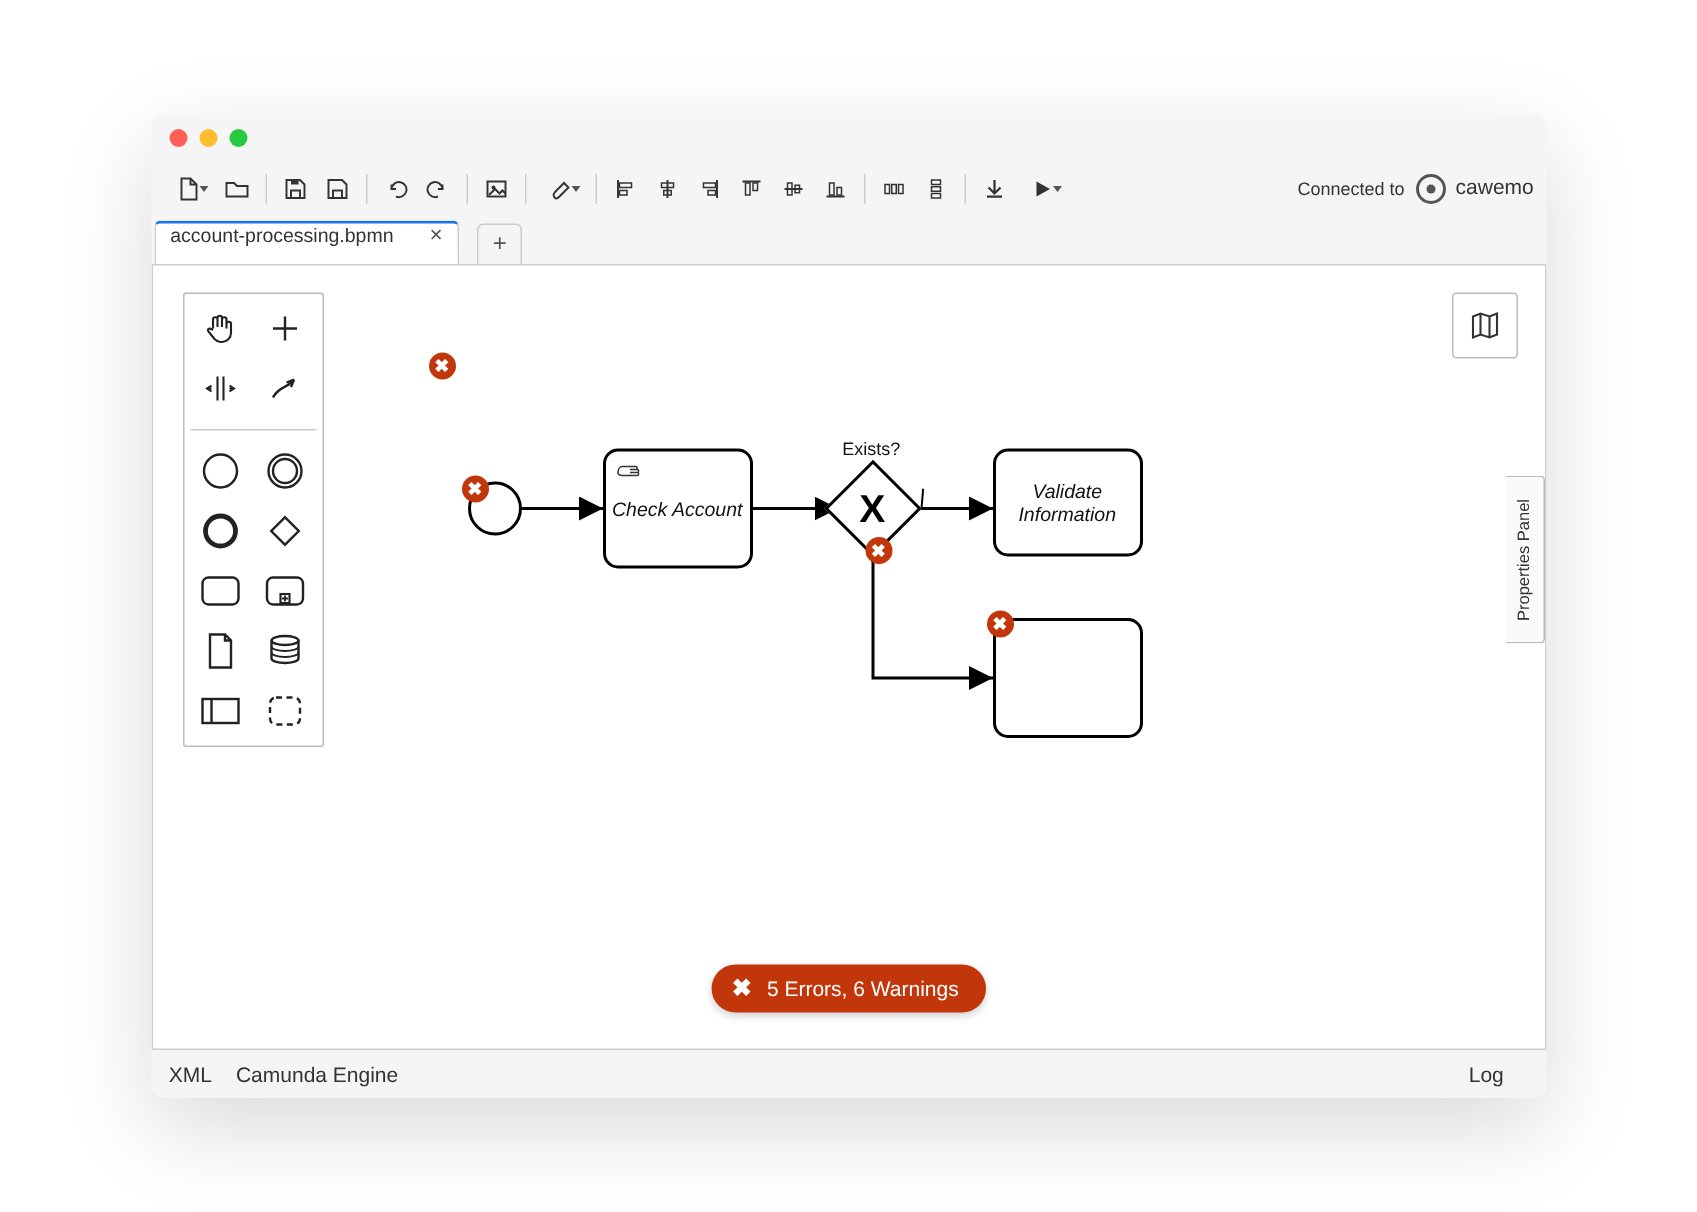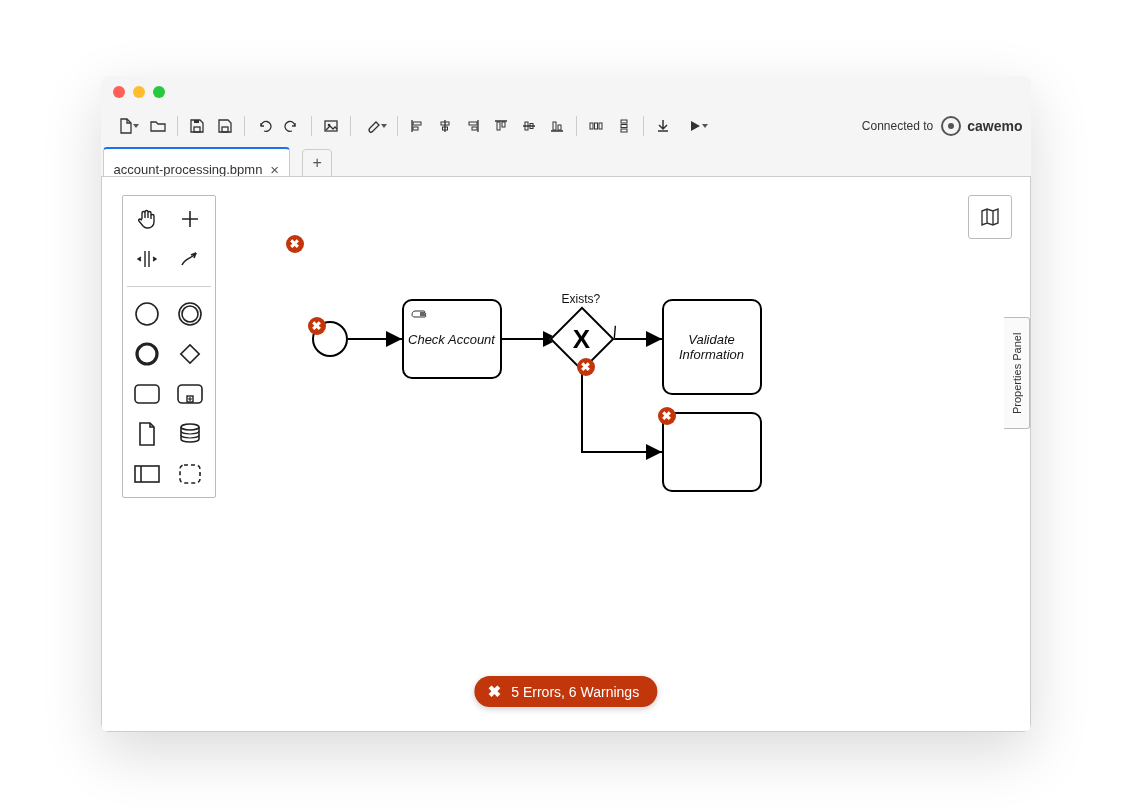--- a/index.html
+++ b/index.html
@@ -69,23 +69,22 @@
     margin: 0 4px;
   }
   .toolbar-spacer { flex: 1; }
   .connect-label {
     font-size: 12px;
     color: #333;
     margin-right: 6px;
   }
   .cawemo {
     display: flex;
-    align-items: center;
     gap: 6px;
-    font-weight: 700;
+    font-weight: 400;
     color:#333;
     font-size:14px;
   }
   .cawemo .clogo {
     width: 20px; height: 20px; border-radius: 50%;
     border: 2px solid #555;
     display:flex; align-items:center; justify-content:center;
   }
   .cawemo .clogo::after{
     content:""; width:6px; height:6px; background:#555; border-radius:50%;
@@ -94,22 +93,22 @@
   .tabs {
     display: flex;
     align-items: flex-end;
     padding-left: 0;
     height: 32px;
   }
   .tab {
     height: 30px;
     padding: 0 10px;
     display: flex;
-    align-items: flex-end;
-    gap: 8px;
+    align-items: flex-start;
+    gap: 24px;
     background: #fff;
     border: 1px solid #ccc;
     border-bottom: none;
     border-radius: 4px 4px 0 0;
     font-size: 13px;
     color: #333;
     margin-right: 6px;
     margin-left: 2px;
     border-top: 2px solid #1a73e8;
     cursor: pointer;
@@ -586,29 +585,35 @@
       </div>
 
       <div class="gateway" style="left:457px; top:139px;">
         <div class="diamond"></div>
         <div class="gx">X</div>
       </div>
       <div class="gateway-label" style="left:460px; top:115px;text-align:center;">Exists?</div>
       <div class="error-badge" style="left:475px; top:181px;">✖</div>
       <div class="slash-default" style="left:510px; top:146px;">\</div>
 
-      <div class="task-box" style="left:560px; top:122px; width:100px; height:96px;">
+      <div class="task-box" style="left:560px; top:122px; width:100px; height:72px;">
         <span>Validate Information</span>
       </div>
 
       <div class="task-box" style="left:560px; top:235px; width:100px; height:80px;"></div>
       <div class="error-badge" style="left:556px; top:230px;">✖</div>
     </div>
 
     <div class="error-pill">
       <span class="xicon">✖</span>
       <span>5 Errors, 6 Warnings</span>
     </div>
 
   </div>
 
+  <div class="statusbar">
+    <span class="sb-item">XML</span>
+    <span class="sb-item">Camunda Engine</span>
+    <span class="spacer"></span>
+    <span class="sb-item">Log</span>
+  </div>
 
 </div>
 
 </body></html>

